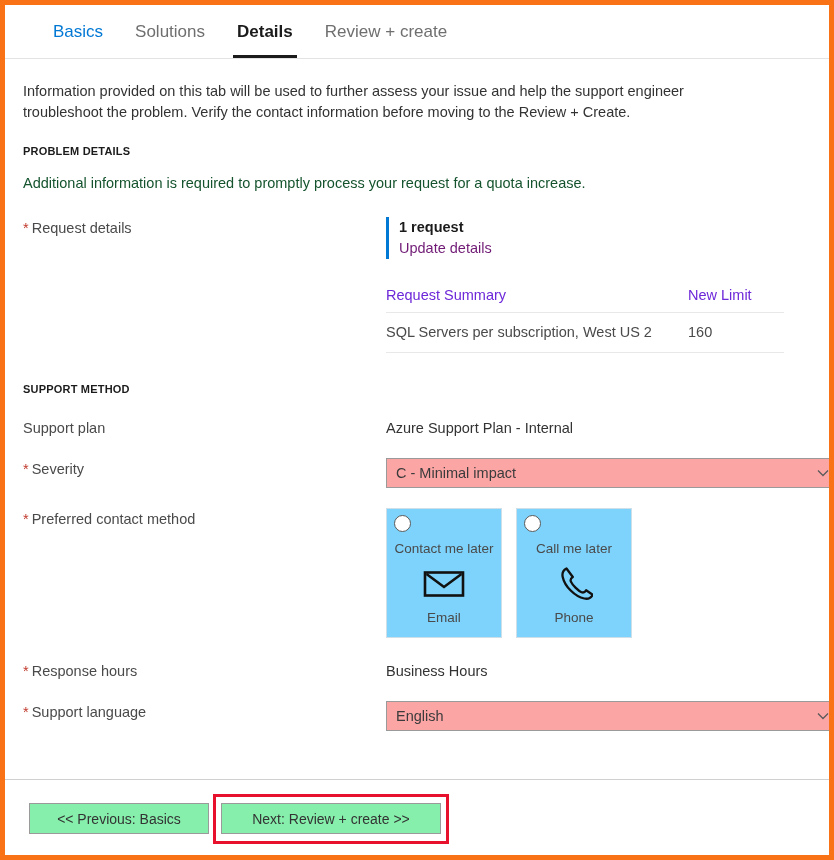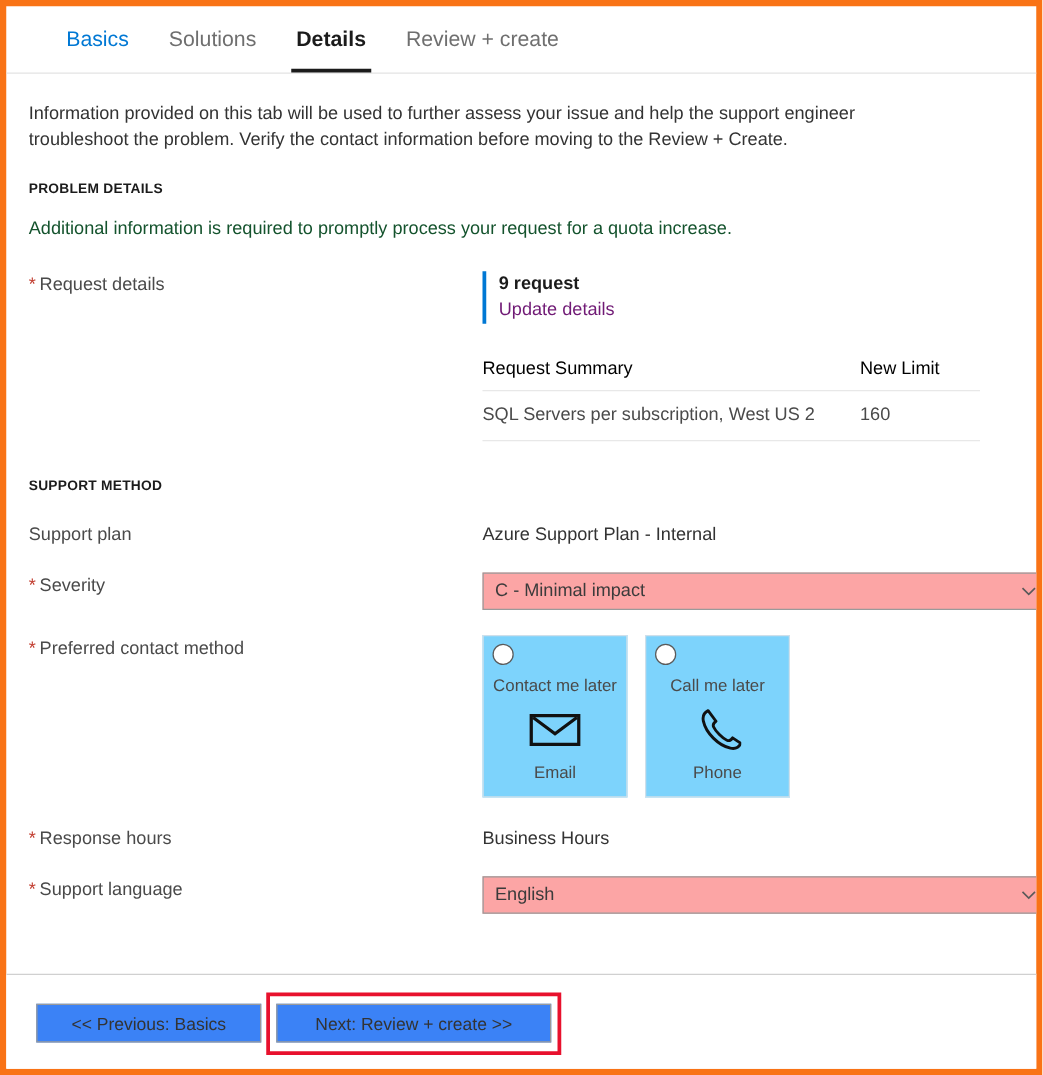--- a/index.html
+++ b/index.html
@@ -147,21 +147,21 @@
   
   .sum-table {
     width: 398px;
     border-collapse: collapse;
     margin-top: 28px;
   }
   .sum-table th {
     text-align: left;
     font-size: 14.5px;
     font-weight: normal;
-    color: #000000;
+    color: #6d28d9;
     padding: 0 0 9px 0;
     border-bottom: 1px solid #e8e8e8;
   }
   .sum-table th.col-limit,
   .sum-table td.col-limit {
     width: 96px;
     padding-left: 8px;
   }
   .sum-table td {
     font-size: 14.5px;
@@ -250,21 +250,21 @@
     width: 834px;
     height: 86px;
     box-sizing: border-box;
     border-top: 1px solid #d0d0d0;
     background: #ffffff;
   }
   .btn {
     position: absolute;
     height: 31px;
     border: 1px solid #9a9a9a;
-    background: #3b82f6;
+    background: #86efac;
     font-size: 14px;
     color: #333333;
     font-family: "Liberation Sans", sans-serif;
     cursor: pointer;
     display: flex;
     align-items: center;
     justify-content: center;
     box-sizing: border-box;
   }
   .btn-prev { left: 24px; top: 23px; width: 180px; }
@@ -299,21 +299,21 @@
     <h2 class="section-head">PROBLEM DETAILS</h2>
 
     <p class="subnote">Additional information is required to promptly process your request for a quota increase.</p>
 
     <div class="row">
       <div class="row-label">
         <span class="req">*</span><span>Request details</span>
       </div>
       <div class="row-field">
         <div class="req-block">
-          <div class="req-count">9 request</div>
+          <div class="req-count">1 request</div>
           <a class="req-link">Update details</a>
         </div>
 
         <table class="sum-table">
           <thead>
             <tr>
               <th>Request Summary</th>
               <th class="col-limit">New Limit</th>
             </tr>
           </thead>

